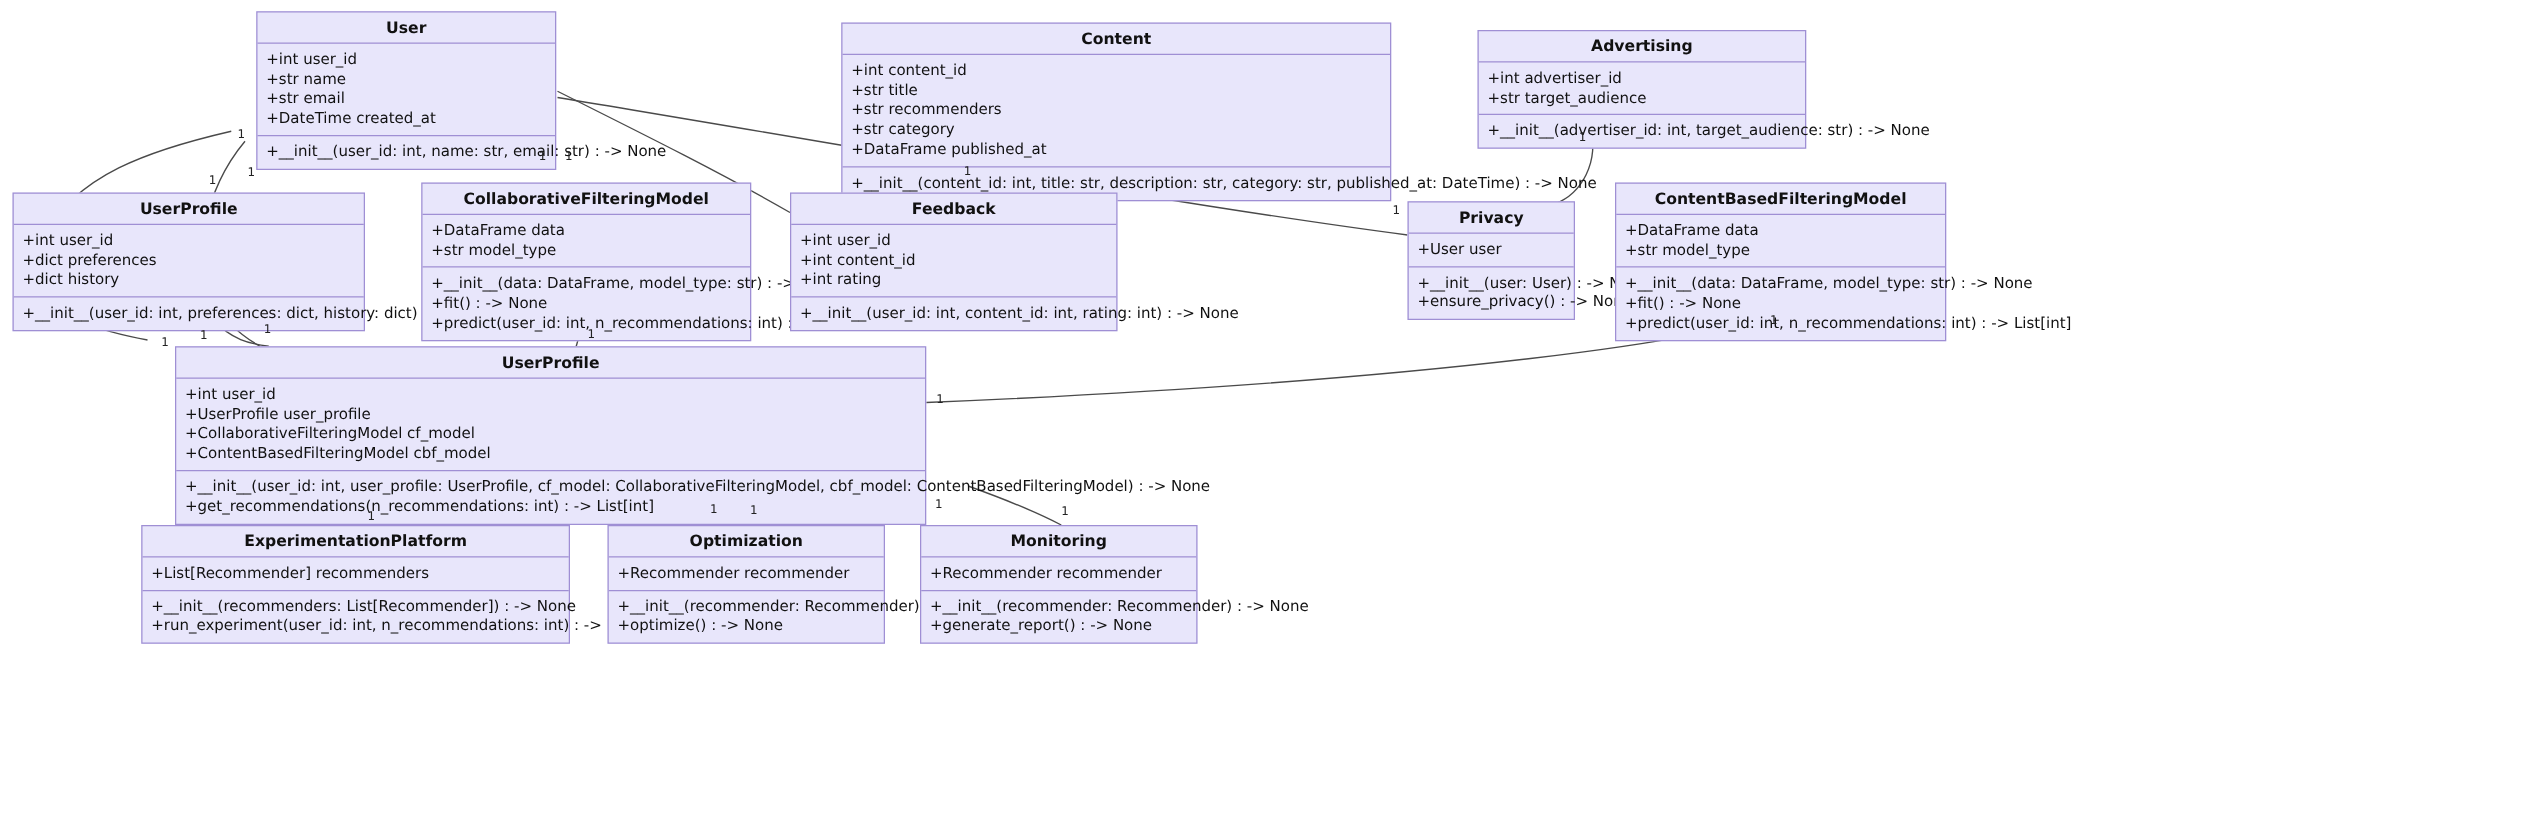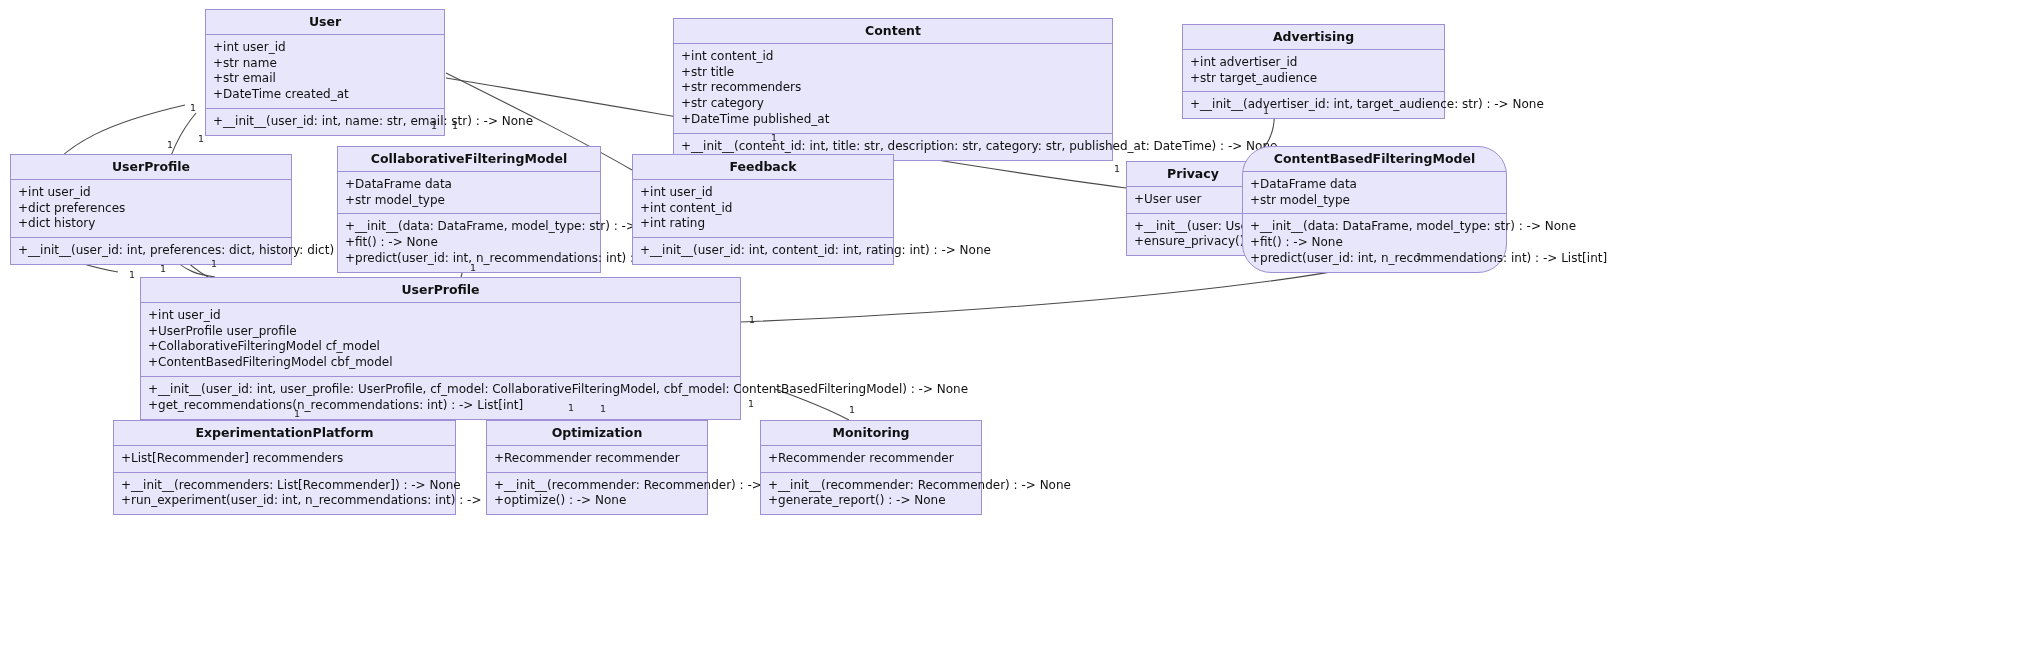--- a/index.html
+++ b/index.html
@@ -113,21 +113,21 @@
           <div class="uml-row">+__init__(user_id: int, name: str, email: str) : -&gt; None</div>
         </div>
       </div>
       <div class="uml-class" style="left: 673px; top: 18px; width: 440px;">
         <div class="uml-title">Content</div>
         <div class="uml-section uml-attrs">
           <div class="uml-row">+int content_id</div>
           <div class="uml-row">+str title</div>
           <div class="uml-row">+str recommenders</div>
           <div class="uml-row">+str category</div>
-          <div class="uml-row">+DateTime published_at</div>
+          <div class="uml-row">+DataFrame published_at</div>
         </div>
         <div class="uml-section uml-methods">
           <div class="uml-row">+__init__(content_id: int, title: str, description: str, category: str, published_at: DateTime) : -&gt; None</div>
         </div>
       </div>
       <div class="uml-class" style="left: 1142px; top: 24px; width: 263px; margin-left: 40px;">
         <div class="uml-title">Advertising</div>
         <div class="uml-section uml-attrs">
           <div class="uml-row">+int advertiser_id</div>
           <div class="uml-row">+str target_audience</div>
@@ -173,21 +173,21 @@
       <div class="uml-class" style="left: 1126px; top: 161px; width: 134px;">
         <div class="uml-title">Privacy</div>
         <div class="uml-section uml-attrs">
           <div class="uml-row">+User user</div>
         </div>
         <div class="uml-section uml-methods">
           <div class="uml-row">+__init__(user: User) : -&gt; None</div>
           <div class="uml-row">+ensure_privacy() : -&gt; None</div>
         </div>
       </div>
-      <div class="uml-class" style="left: 1242px; top: 146px; width: 265px; border-radius: 29px;">
+      <div class="uml-class" style="left: 1292px; top: 146px; width: 265px;">
         <div class="uml-title">ContentBasedFilteringModel</div>
         <div class="uml-section uml-attrs">
           <div class="uml-row">+DataFrame data</div>
           <div class="uml-row">+str model_type</div>
         </div>
         <div class="uml-section uml-methods">
           <div class="uml-row">+__init__(data: DataFrame, model_type: str) : -&gt; None</div>
           <div class="uml-row">+fit() : -&gt; None</div>
           <div class="uml-row">+predict(user_id: int, n_recommendations: int) : -&gt; List[int]</div>
         </div>
@@ -218,21 +218,21 @@
       <div class="uml-class" style="left: 486px; top: 420px; width: 222px;">
         <div class="uml-title">Optimization</div>
         <div class="uml-section uml-attrs">
           <div class="uml-row">+Recommender recommender</div>
         </div>
         <div class="uml-section uml-methods">
           <div class="uml-row">+__init__(recommender: Recommender) : -&gt; None</div>
           <div class="uml-row">+optimize() : -&gt; None</div>
         </div>
       </div>
-      <div class="uml-class" style="left: 736px; top: 420px; width: 222px; margin-left: 24px;">
+      <div class="uml-class" style="left: 736px; top: 420px; width: 222px;">
         <div class="uml-title">Monitoring</div>
         <div class="uml-section uml-attrs">
           <div class="uml-row">+Recommender recommender</div>
         </div>
         <div class="uml-section uml-methods">
           <div class="uml-row">+__init__(recommender: Recommender) : -&gt; None</div>
           <div class="uml-row">+generate_report() : -&gt; None</div>
         </div>
       </div>
     </div>

